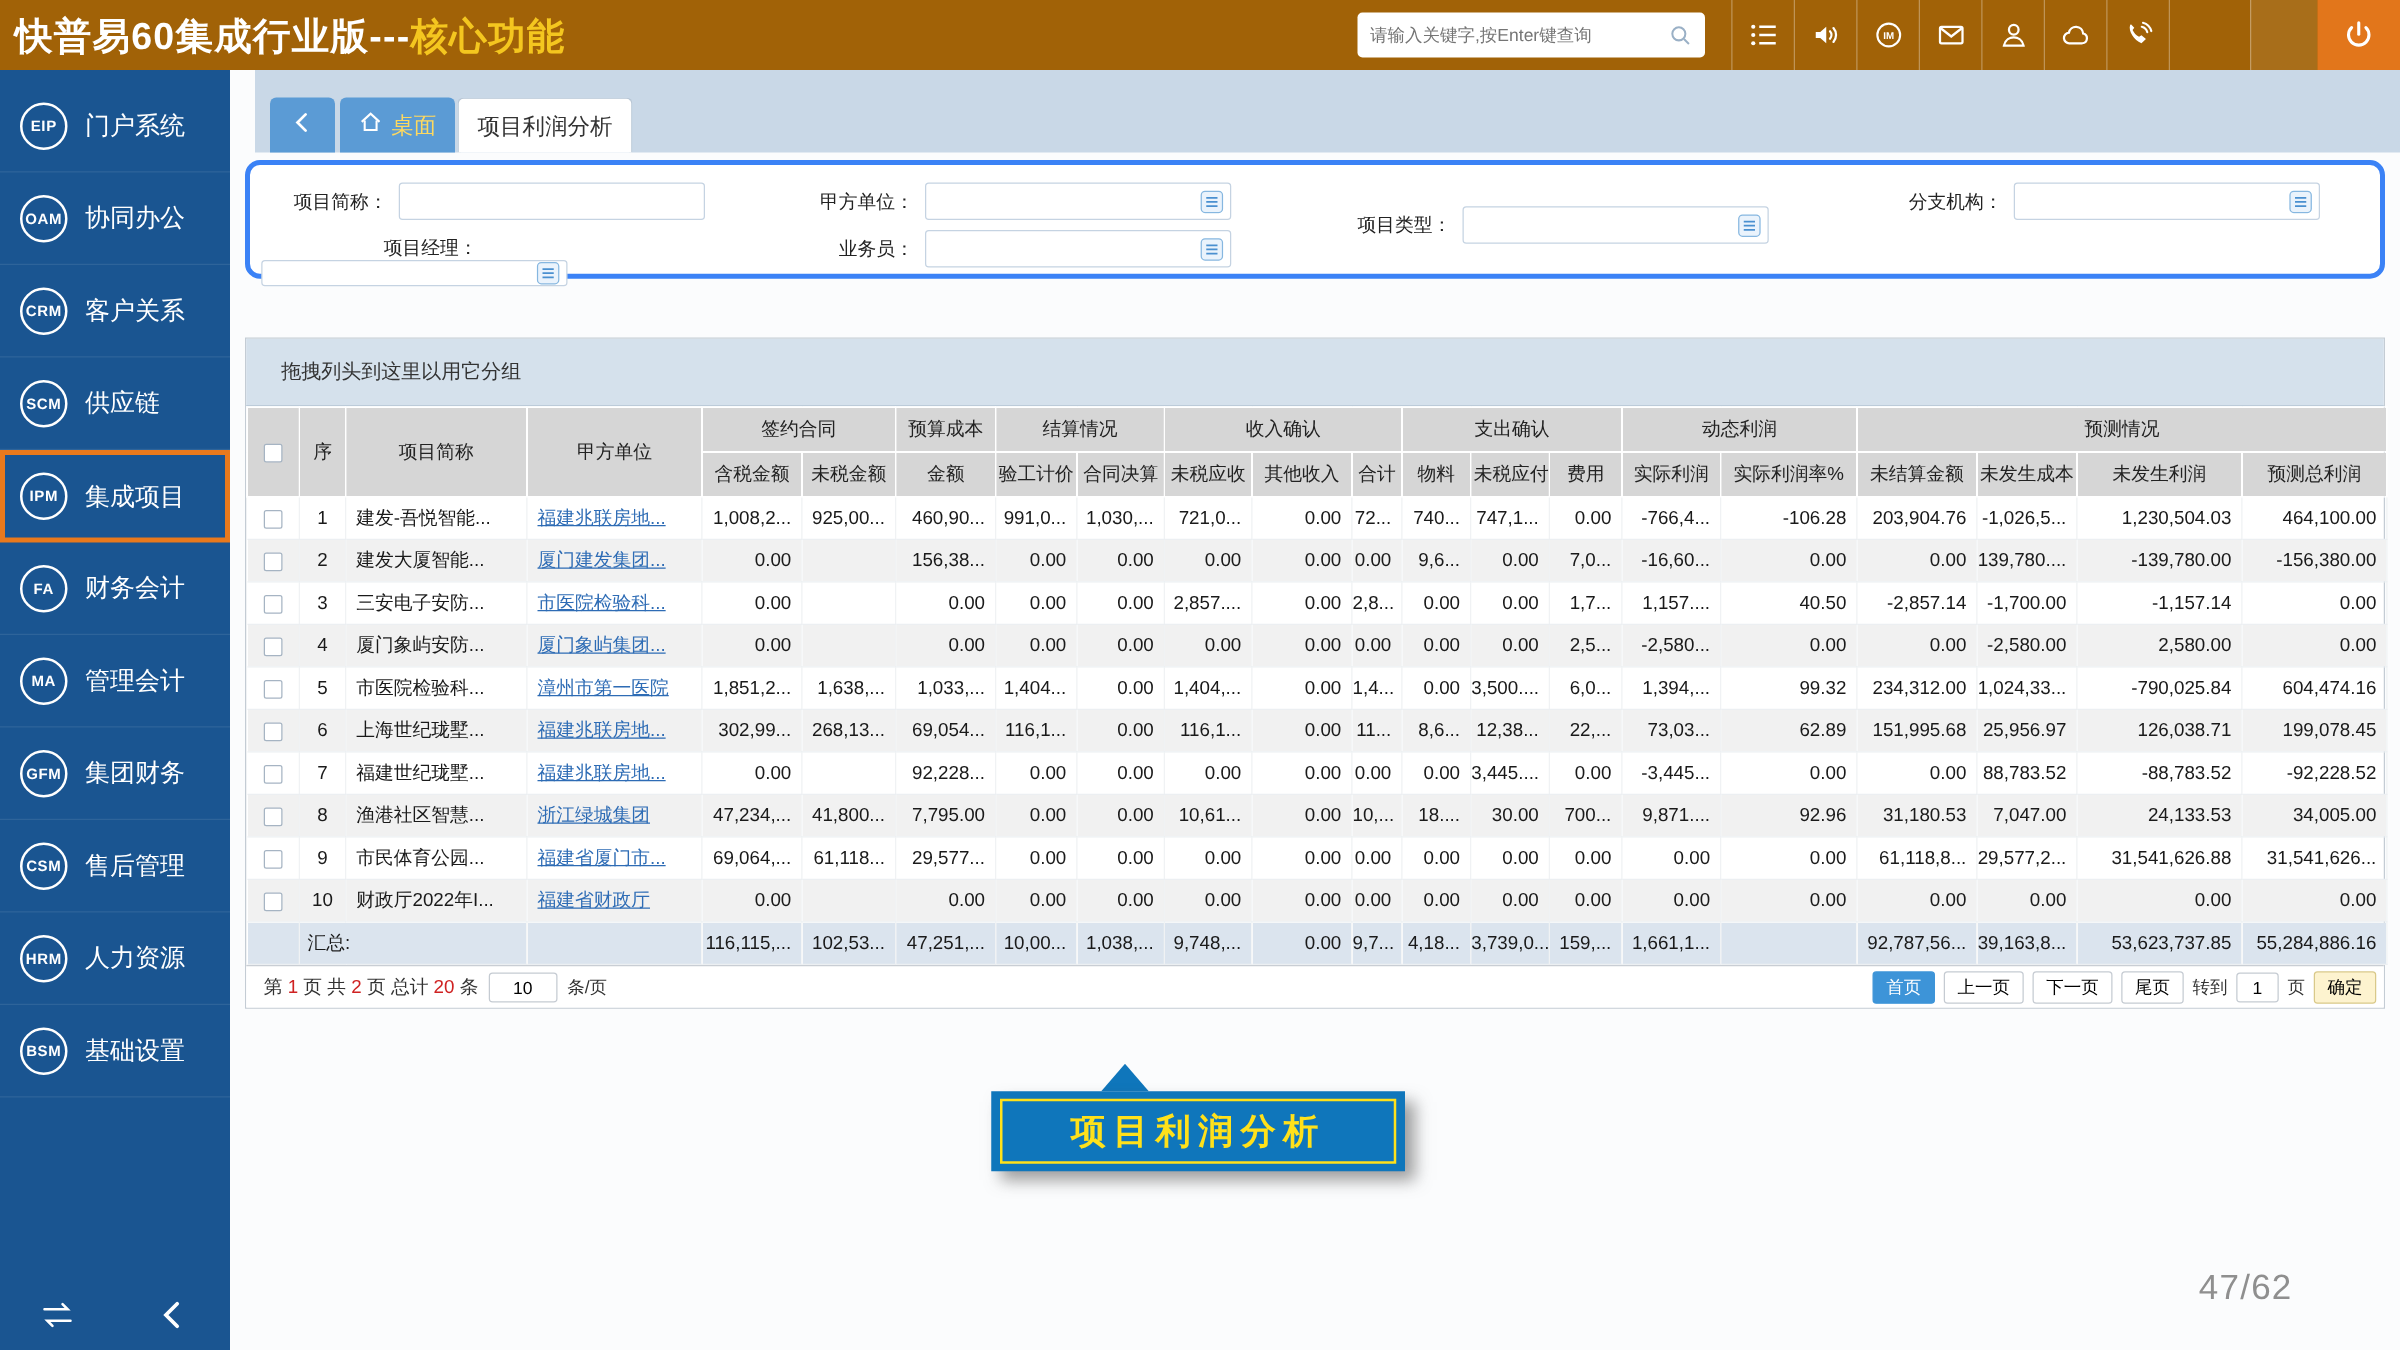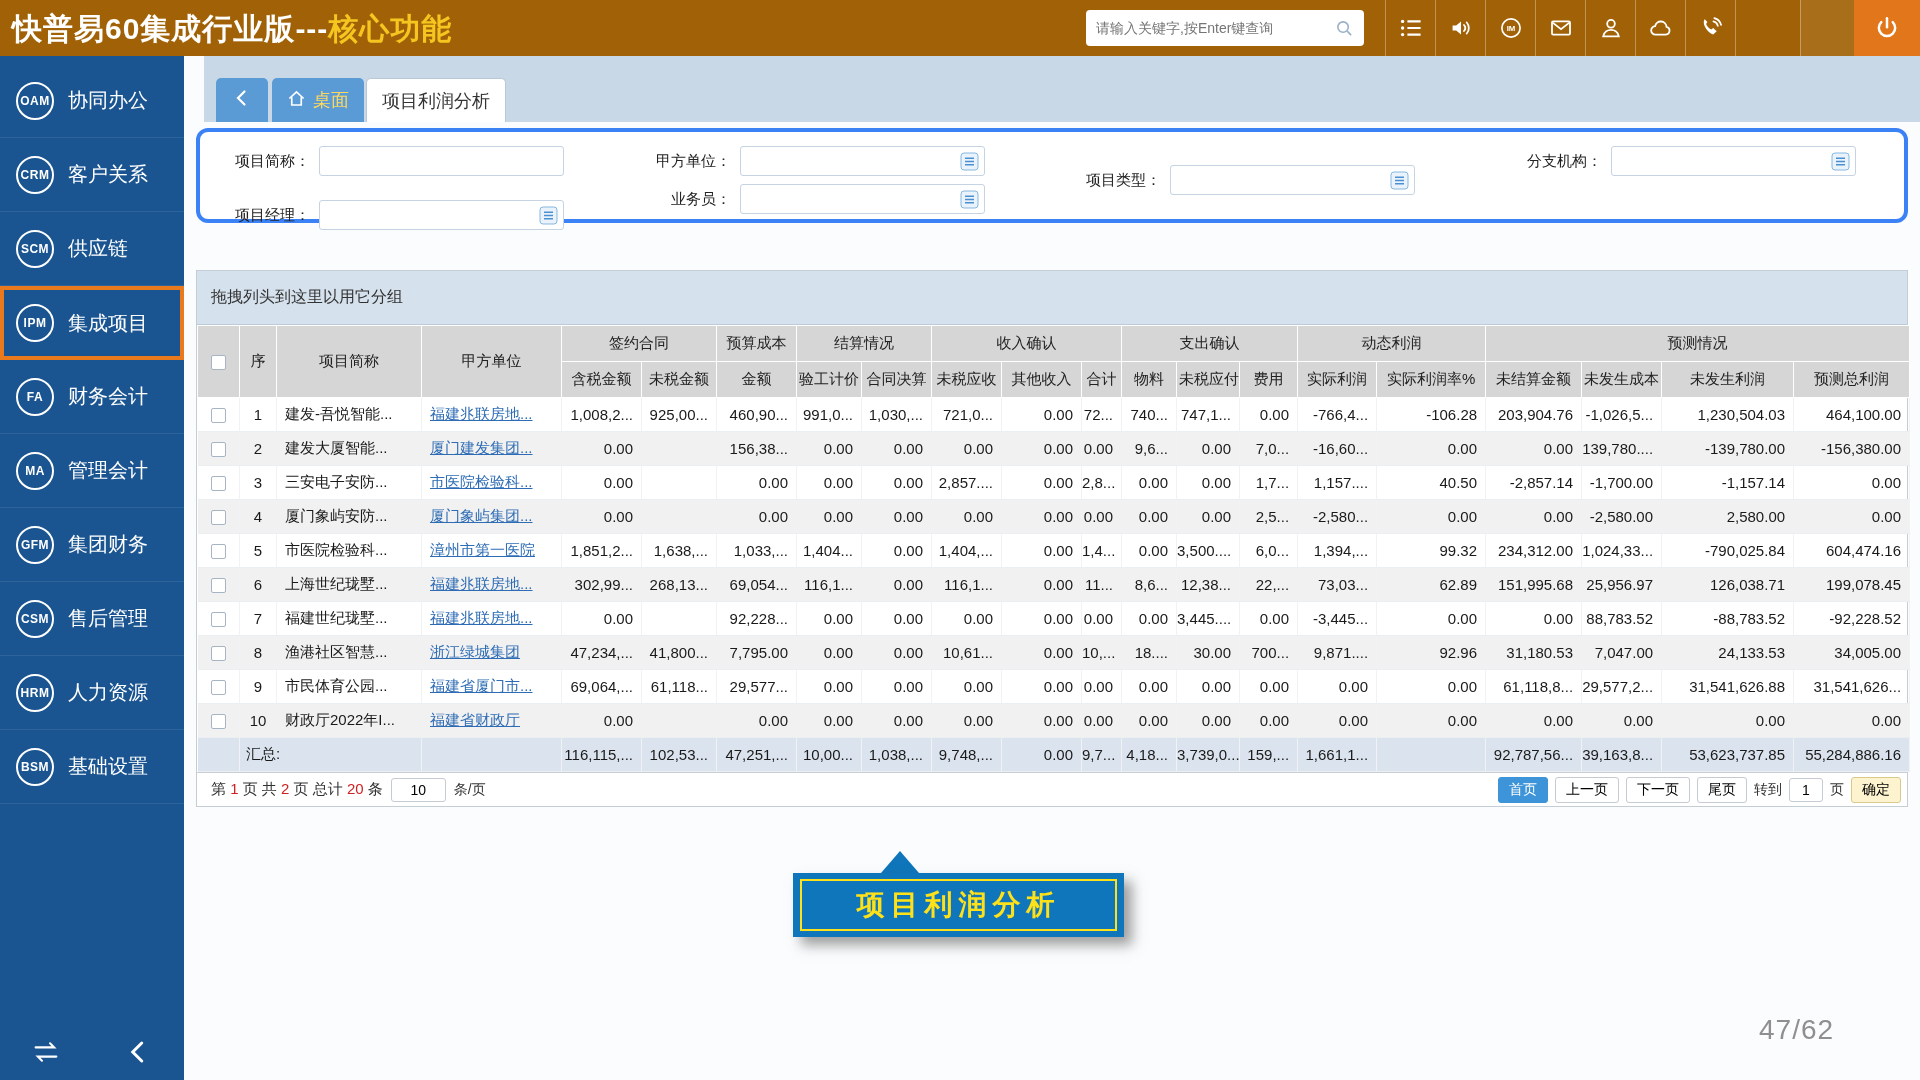--- a/index.html
+++ b/index.html
@@ -52,21 +52,21 @@
 
   
   .toolbar { position:absolute; left:12px; top:174px; width:1712px; display:flex; justify-content:flex-end; gap:9px; }
   .btn { height:30px; padding:0 15px; border:1px solid #c8c8c8; border-radius:4px; background:#fff; font-size:15px; color:#333; display:flex; align-items:center; cursor:pointer; white-space:nowrap; }
   .btn.primary { background:#3d94d8; border-color:#3d94d8; color:#fff; }
   .btn.blank { width:102px; }
   .btn.gap { margin-left:24px; }
 
   
   .grid-panel { position:absolute; left:12px; top:214px; width:1712px; background:#fff; border:1px solid #c4ccd4; }
-  .drag-bar { height:54px; background:#d5e1ec; border-bottom:1px solid #bccbd9; display:flex; align-items:center; padding-left:14px; font-size:16px; color:#333; }
+  .drag-bar { height:54px; background:#d5e1ec; border-bottom:1px solid #bccbd9; display:flex; align-items:center; padding-left:28px; font-size:16px; color:#333; }
   table.grid { border-collapse:collapse; table-layout:fixed; width:1710px; }
   .grid thead th { background:#d6d6d6; border:1px solid #fff; font-weight:normal; color:#222; height:36px; padding:0 2px; text-align:center; font-size:15px; white-space:nowrap; overflow:hidden; cursor:pointer; }
   .grid tbody td { height:34px; border-bottom:1px solid #eceff2; border-right:1px solid #f0f2f4; padding:0 8px 0 0; text-align:right; color:#1a1a1a; font-size:15px; white-space:nowrap; overflow:hidden; }
   .grid tbody tr.alt td { background:#f1f1f1; }
   .grid td.cb-cell { text-align:center; padding:0; }
   .grid td.seq { text-align:center; padding:0; }
   .grid td.name, .grid td.client { text-align:left; padding-left:8px; }
   .grid a.link { color:#2e6cb5; text-decoration:underline; cursor:pointer; }
   .grid tr.summary td { background:#dbe4ee; border-top:1px solid #c5cfd9; }
   .grid td.sum-label { text-align:left; padding-left:6px; }
@@ -157,20 +157,24 @@
           <path d="M10 2.5v7"></path>
           <path d="M5.6 5.4a6.3 6.3 0 108.8 0"></path>
         </svg>
       </div>
     </div>
 </div>
 
 <div class="sidebar">
   <div class="side-menu">
       <div class="side-item">
+        <span class="side-badge">EIP</span>
+        <span class="side-label">门户系统</span>
+      </div>
+      <div class="side-item">
         <span class="side-badge">OAM</span>
         <span class="side-label">协同办公</span>
       </div>
       <div class="side-item">
         <span class="side-badge">CRM</span>
         <span class="side-label">客户关系</span>
       </div>
       <div class="side-item">
         <span class="side-badge">SCM</span>
         <span class="side-label">供应链</span>
@@ -273,21 +277,21 @@
         <div class="f-input">
           <input type="text" style="">
           <span class="lookup">
             <svg viewBox="0 0 19 19">
               <rect x="1" y="1" width="17" height="17" rx="3" fill="#eaf3fc" stroke="#86b7e0"></rect>
               <path d="M5 6.2h9M5 9.5h9M5 12.8h9" stroke="#4a90d0" stroke-width="1.4"></path>
             </svg>
           </span>
         </div>
       </div>
-      <div class="f-field" style="left: 0px; top: 68px;">
+      <div class="f-field" style="left: 0px; top: 57px; flex-direction: column;">
         <span class="f-label">项目经理：</span>
         <div class="f-input">
           <input type="text" style="">
           <span class="lookup">
             <svg viewBox="0 0 19 19">
               <rect x="1" y="1" width="17" height="17" rx="3" fill="#eaf3fc" stroke="#86b7e0"></rect>
               <path d="M5 6.2h9M5 9.5h9M5 12.8h9" stroke="#4a90d0" stroke-width="1.4"></path>
             </svg>
           </span>
         </div>

